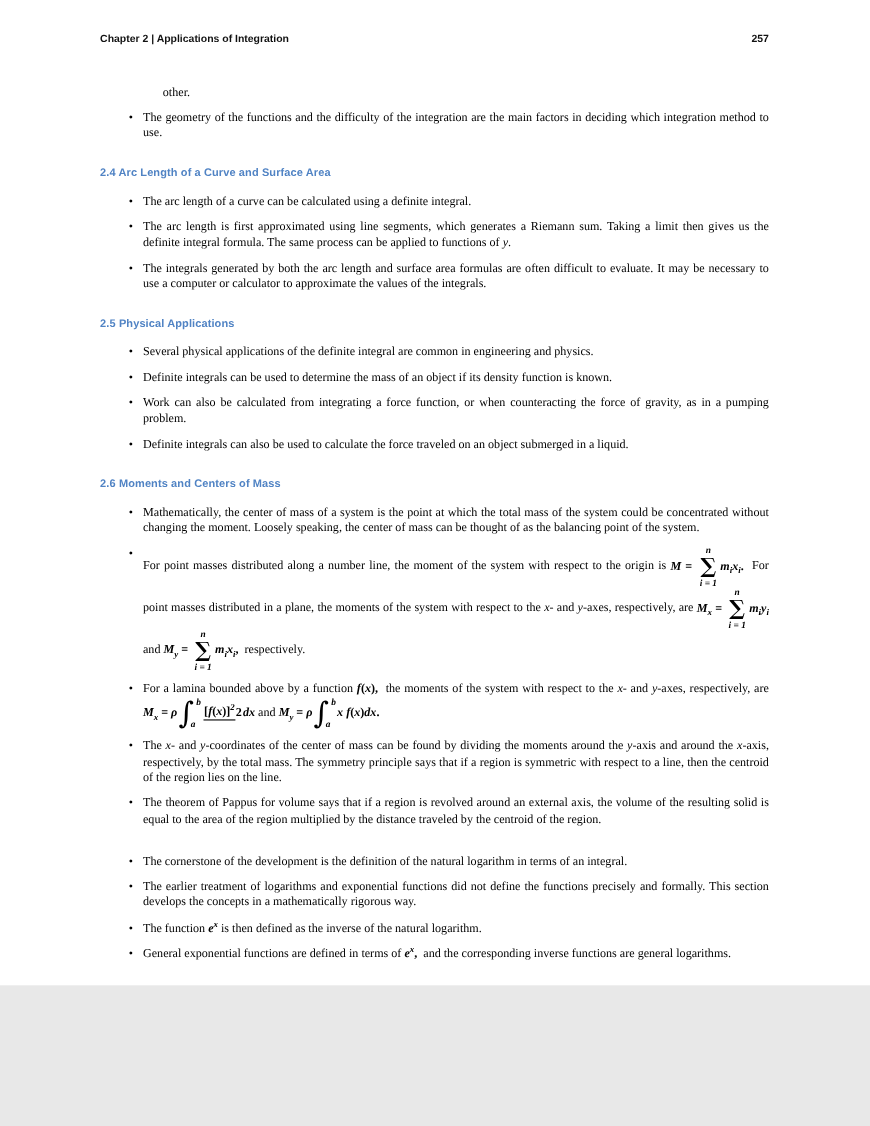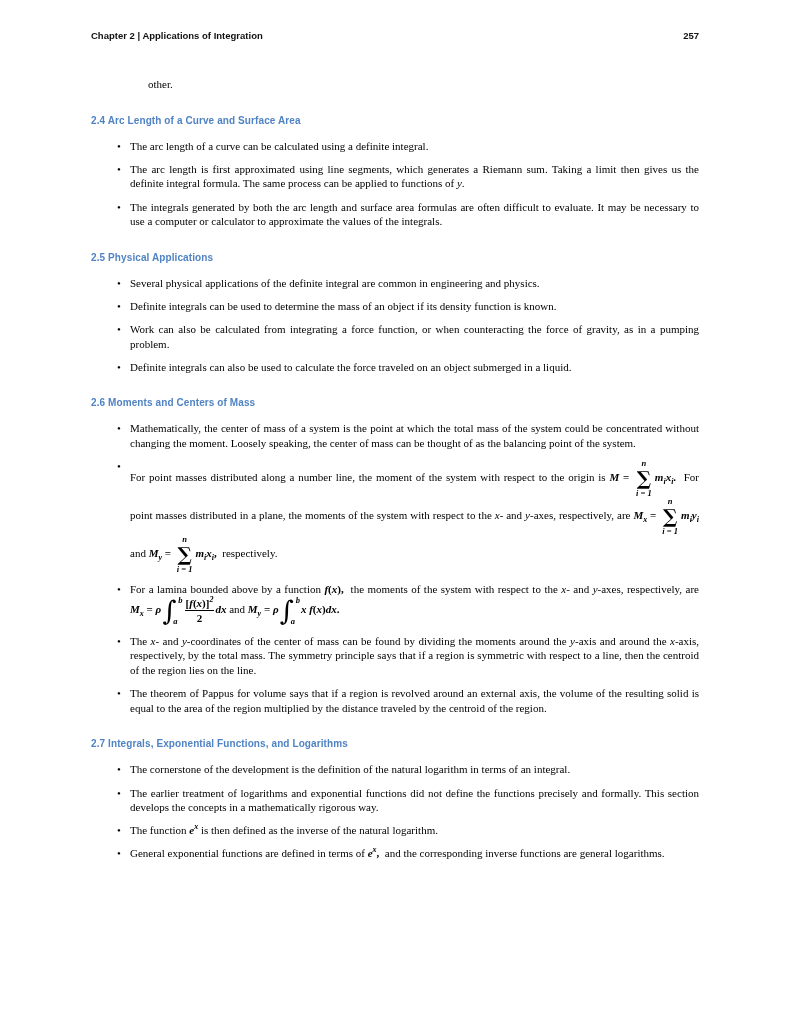--- a/index.html
+++ b/index.html
@@ -1,17 +1,17 @@
 <!DOCTYPE html>
 <html style="--accent: #5083c4;"><head>
 <meta charset="utf-8">
 <style>
   html,body{margin:0;padding:0;background:#e8e8e8;}
   .page{
-    width:791px;height:1024px;background:#ffffff;margin:0 auto;
+    width:791px;height:896px;background:#ffffff;margin:0 auto;
     box-sizing:border-box;padding:30px 92px 0 91px;position:relative;
     font-family:"Liberation Serif",serif;color:#000;
   }
   .running-header{
     display:flex;justify-content:space-between;align-items:baseline;
     font-family:"Liberation Sans",sans-serif;font-size:9.5px;font-weight:600;
     color:#111;margin-bottom:36px;
   }
   .intro-cont{font-size:11px;line-height:1.33;margin-left:57px;margin-bottom:8px;}
   .bullets{list-style:none;margin:0;padding:0 0 0 39px;}
@@ -43,37 +43,40 @@
     line-height:1;margin:0 1px;
   }
   .mint .sym{font-size:27px;font-family:"DejaVu Serif",serif;font-weight:normal;}
   .mint .lims{
     display:inline-flex;flex-direction:column;justify-content:space-between;
     height:29px;font-size:8.5px;font-style:italic;margin-left:-3px;
   }
   .mint .lims .u{margin-left:5px;}
   .mint .lims .d{margin-right:2px;}
   .mfrac{
-    display:inline-flex;flex-direction:column;align-items:center;
+    display:inline-flex;flex-direction:row;align-items:center;
     vertical-align:middle;line-height:1.15;margin:0 1px;
   }
   .mfrac .fn{border-bottom:1px solid #000;padding:0 1px 0 1px;}
   .mfrac .fd{padding-top:1px;}
   .it{font-style:italic;}
 </style>
 </head>
 <body>
 
 <div class="page">
   <div class="running-header">
     <span>Chapter 2 | Applications of Integration</span>
     <span>257</span>
   </div>
 
   <div class="intro-cont">other.</div>
+  <ul class="bullets">
+      <li>The geometry of the functions and the difficulty of the integration are the main factors in deciding which integration method to use.</li>
+    </ul>
 
   <div>
       <div class="section">
         <h2>2.4 Arc Length of a Curve and Surface Area</h2>
         <ul class="bullets">
           <li>The arc length of a curve can be calculated using a definite integral.</li>
           <li>The arc length is first approximated using line segments, which generates a Riemann sum. Taking a limit then gives us the definite integral formula. The same process can be applied to functions of <span class="it">y</span>.</li>
           <li>The integrals generated by both the arc length and surface area formulas are often difficult to evaluate. It may be necessary to use a computer or calculator to approximate the values of the integrals.</li>
         </ul>
       </div>
@@ -117,21 +120,20 @@
                 <span class="lims">
                   <span class="u">b</span>
                   <span class="d">a</span>
                 </span>
               </span><span class="mv">x f</span><span class="mr">(</span><span class="mv">x</span><span class="mr">)</span><span class="mv">dx</span><span class="mr">.</span></span></li>
           <li>The <span class="it">x</span>- and <span class="it">y</span>-coordinates of the center of mass can be found by dividing the moments around the <span class="it">y</span>-axis and around the <span class="it">x</span>-axis, respectively, by the total mass. The symmetry principle says that if a region is symmetric with respect to a line, then the centroid of the region lies on the line.</li>
           <li>The theorem of Pappus for volume says that if a region is revolved around an external axis, the volume of the resulting solid is equal to the area of the region multiplied by the distance traveled by the centroid of the region.</li>
         </ul>
       </div>
       <div class="section">
-        <h2>2.7 Integrals, Exponential Functions, and Logarithms</h2>
         <ul class="bullets">
           <li>The cornerstone of the development is the definition of the natural logarithm in terms of an integral.</li>
           <li>The earlier treatment of logarithms and exponential functions did not define the functions precisely and formally. This section develops the concepts in a mathematically rigorous way.</li>
           <li>The function <span class="math"><span class="mv">e</span><sup class="mu">x</sup></span> is then defined as the inverse of the natural logarithm.</li>
           <li>General exponential functions are defined in terms of <span class="math"><span class="mv">e</span><sup class="mu">x</sup><span class="mr">,</span></span>&nbsp; and the corresponding inverse functions are general logarithms.</li>
         </ul>
       </div>
     </div>
 </div>
 

